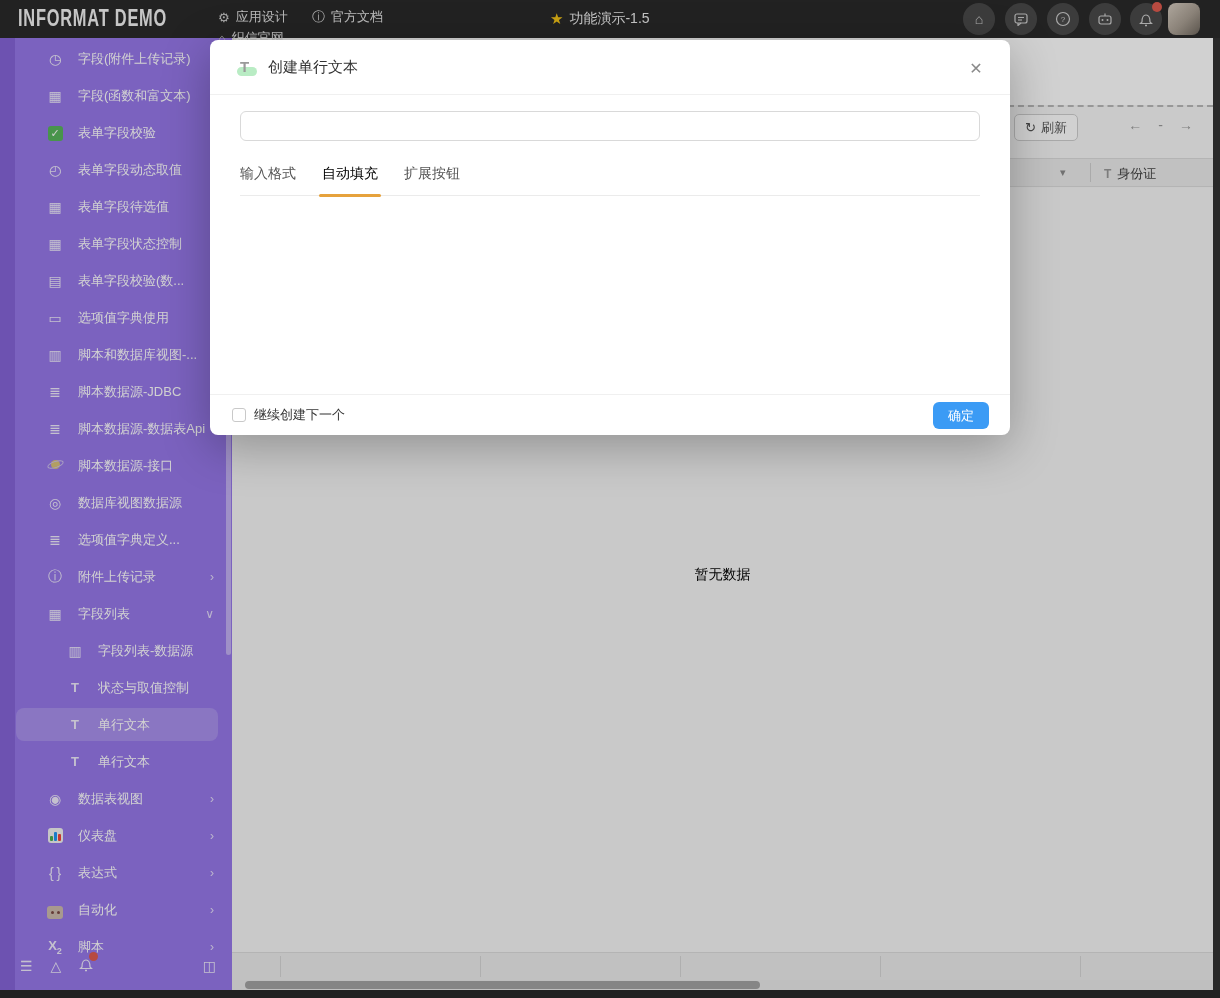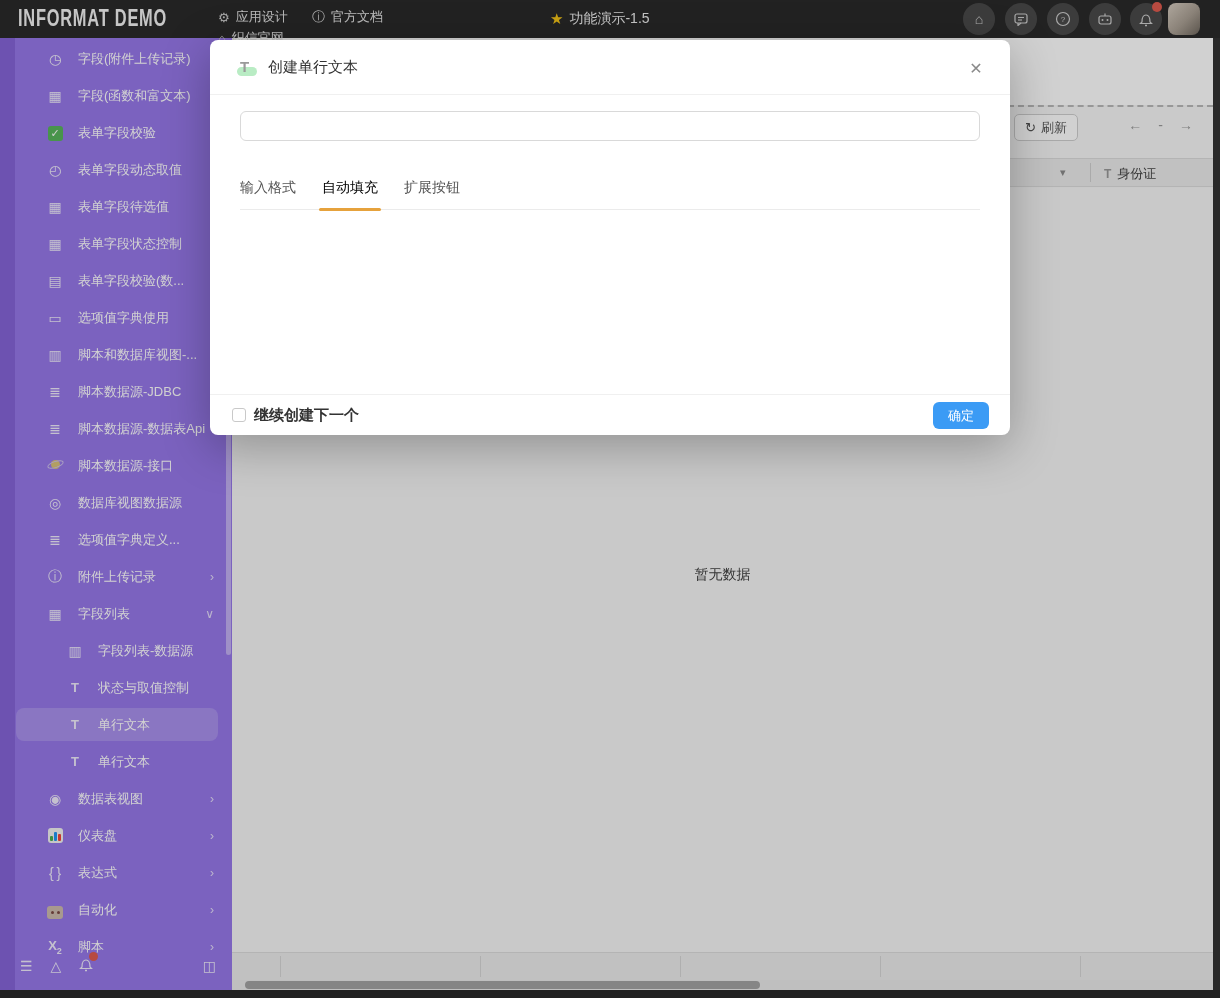--- a/index.html
+++ b/index.html
@@ -66,21 +66,21 @@
                  display:flex; align-items:center; gap:5px; cursor:pointer; }
   .pager { position:absolute; right:20px; top:10px; display:flex; align-items:center; gap:16px;
            color:#9a9a9a; font-size:14px; }
   .grid-header { position:absolute; left:0; top:120px; width:100%; height:29px; background:#ececec;
                  border-top:1px solid #dcdcdc; border-bottom:1px solid #dcdcdc; }
   .gh-caret { position:absolute; left:828px; top:7px; color:#8a8a8a; font-size:11px; }
   .gh-div { position:absolute; left:858px; top:4px; bottom:4px; width:1px; background:#d0d0d0; }
   .gh-col { position:absolute; left:872px; top:6px; font-size:13px; color:#444; display:flex; gap:6px; align-items:center; }
   .gh-col .gh-t { color:#999; font-weight:bold; font-size:12px; }
   .grid-body { position:absolute; left:0; top:150px; width:100%; height:764px; background:#f6f6f6; }
-  .empty-text { position:absolute; left:0; right:0; top:378px; text-align:center; color:#404040; font-size:14px; }
+  .empty-text { position:absolute; left:0; right:0; top:378px; text-align:center; color:#000000; font-size:14px; }
   .grid-footer { position:absolute; left:0; top:914px; width:100%; height:28px; background:#ececec; border-top:1px solid #dcdcdc; }
   .gf-div { position:absolute; top:3px; bottom:3px; width:1px; background:#d6d6d6; }
   .hscroll { position:absolute; left:0; top:942px; width:100%; height:10px; background:#e9e9e9; }
   .hscroll-thumb { position:absolute; left:13px; top:1px; width:515px; height:8px; background:#a3a3a3; border-radius:4px; }
   .edge-right { position:absolute; right:0; top:0; width:7px; height:998px; background:#333; z-index:6; }
   .edge-bottom { position:absolute; left:0; bottom:0; width:1220px; height:8px; background:#2a2a2a; z-index:6; }
 
   
   .overlay { position:absolute; inset:0; background:rgba(0,0,0,0.18); z-index:40; }
   .modal { position:absolute; left:210px; top:40px; width:800px; height:395px; background:#fff; border-radius:8px;
@@ -88,31 +88,31 @@
   .modal-header { position:relative; height:55px; border-bottom:1px solid #f0f0f0; display:flex; align-items:center; padding:0 30px; }
   .mh-icon { position:relative; width:18px; height:18px; margin-right:10px; }
   .mh-icon .tchar { position:relative; z-index:2; color:#9a9a9a; font-weight:bold; font-size:15px; }
   .mh-icon .green { position:absolute; left:-3px; bottom:0px; width:20px; height:9px; background:#b9ecc4; border-radius:5px; z-index:1; }
   .modal-title { font-size:15px; color:#333; font-weight:500; }
   .modal-close { position:absolute; right:22px; top:16px; width:24px; height:24px; color:#8a8a8a; font-size:16px;
                  display:flex; align-items:center; justify-content:center; cursor:pointer; }
   .modal-body { position:relative; padding:16px 30px 0; }
   .field-label { font-size:13px; color:#555; margin-bottom:9px; }
   .text-input { position:relative; width:740px; height:30px; border:1px solid #d9d9d9; border-radius:6px; background:#fff; }
-  .tabs { position:relative; margin-top:30px; border-bottom:1px solid #ebebeb; display:flex; gap:26px; }
+  .tabs { position:relative; margin-top:16px; border-bottom:1px solid #ebebeb; display:flex; gap:26px; }
   .tab { position:relative; font-size:14px; color:#555; padding:8px 0 12px; cursor:pointer; }
   .tab.active { color:#000000; font-weight:500; }
   .tab.active::after { content:""; position:absolute; left:-3px; right:-3px; bottom:-2px; height:3px;
                        background:#e6a23c; border-radius:2px; }
   .autofill-block { margin-top:26px; }
   .cursor-ibeam { position:absolute; left:58px; top:11px; }
   .modal-footer { position:absolute; left:0; bottom:0; width:100%; height:41px; border-top:1px solid #f0f0f0;
                   display:flex; align-items:center; padding:0 22px; }
   .checkbox { width:14px; height:14px; border:1px solid #c9c9c9; border-radius:3px; background:#fff; margin-right:8px; cursor:pointer; }
-  .checkbox-label { font-size:15px; color:#333;font-weight:bold; }
+  .checkbox-label { font-size:13px; color:#333; }
   .ok-btn { position:absolute; right:21px; top:7px; width:56px; height:27px; background:#3b9bf5; color:#fff;
             border:none; border-radius:6px; font-size:13px; cursor:pointer; font-family:inherit; }
 </style>
 </head>
 <body>
 
 <div class="screen">
 
   <div class="topbar">
     <div class="logo">INFORMAT DEMO</div>

